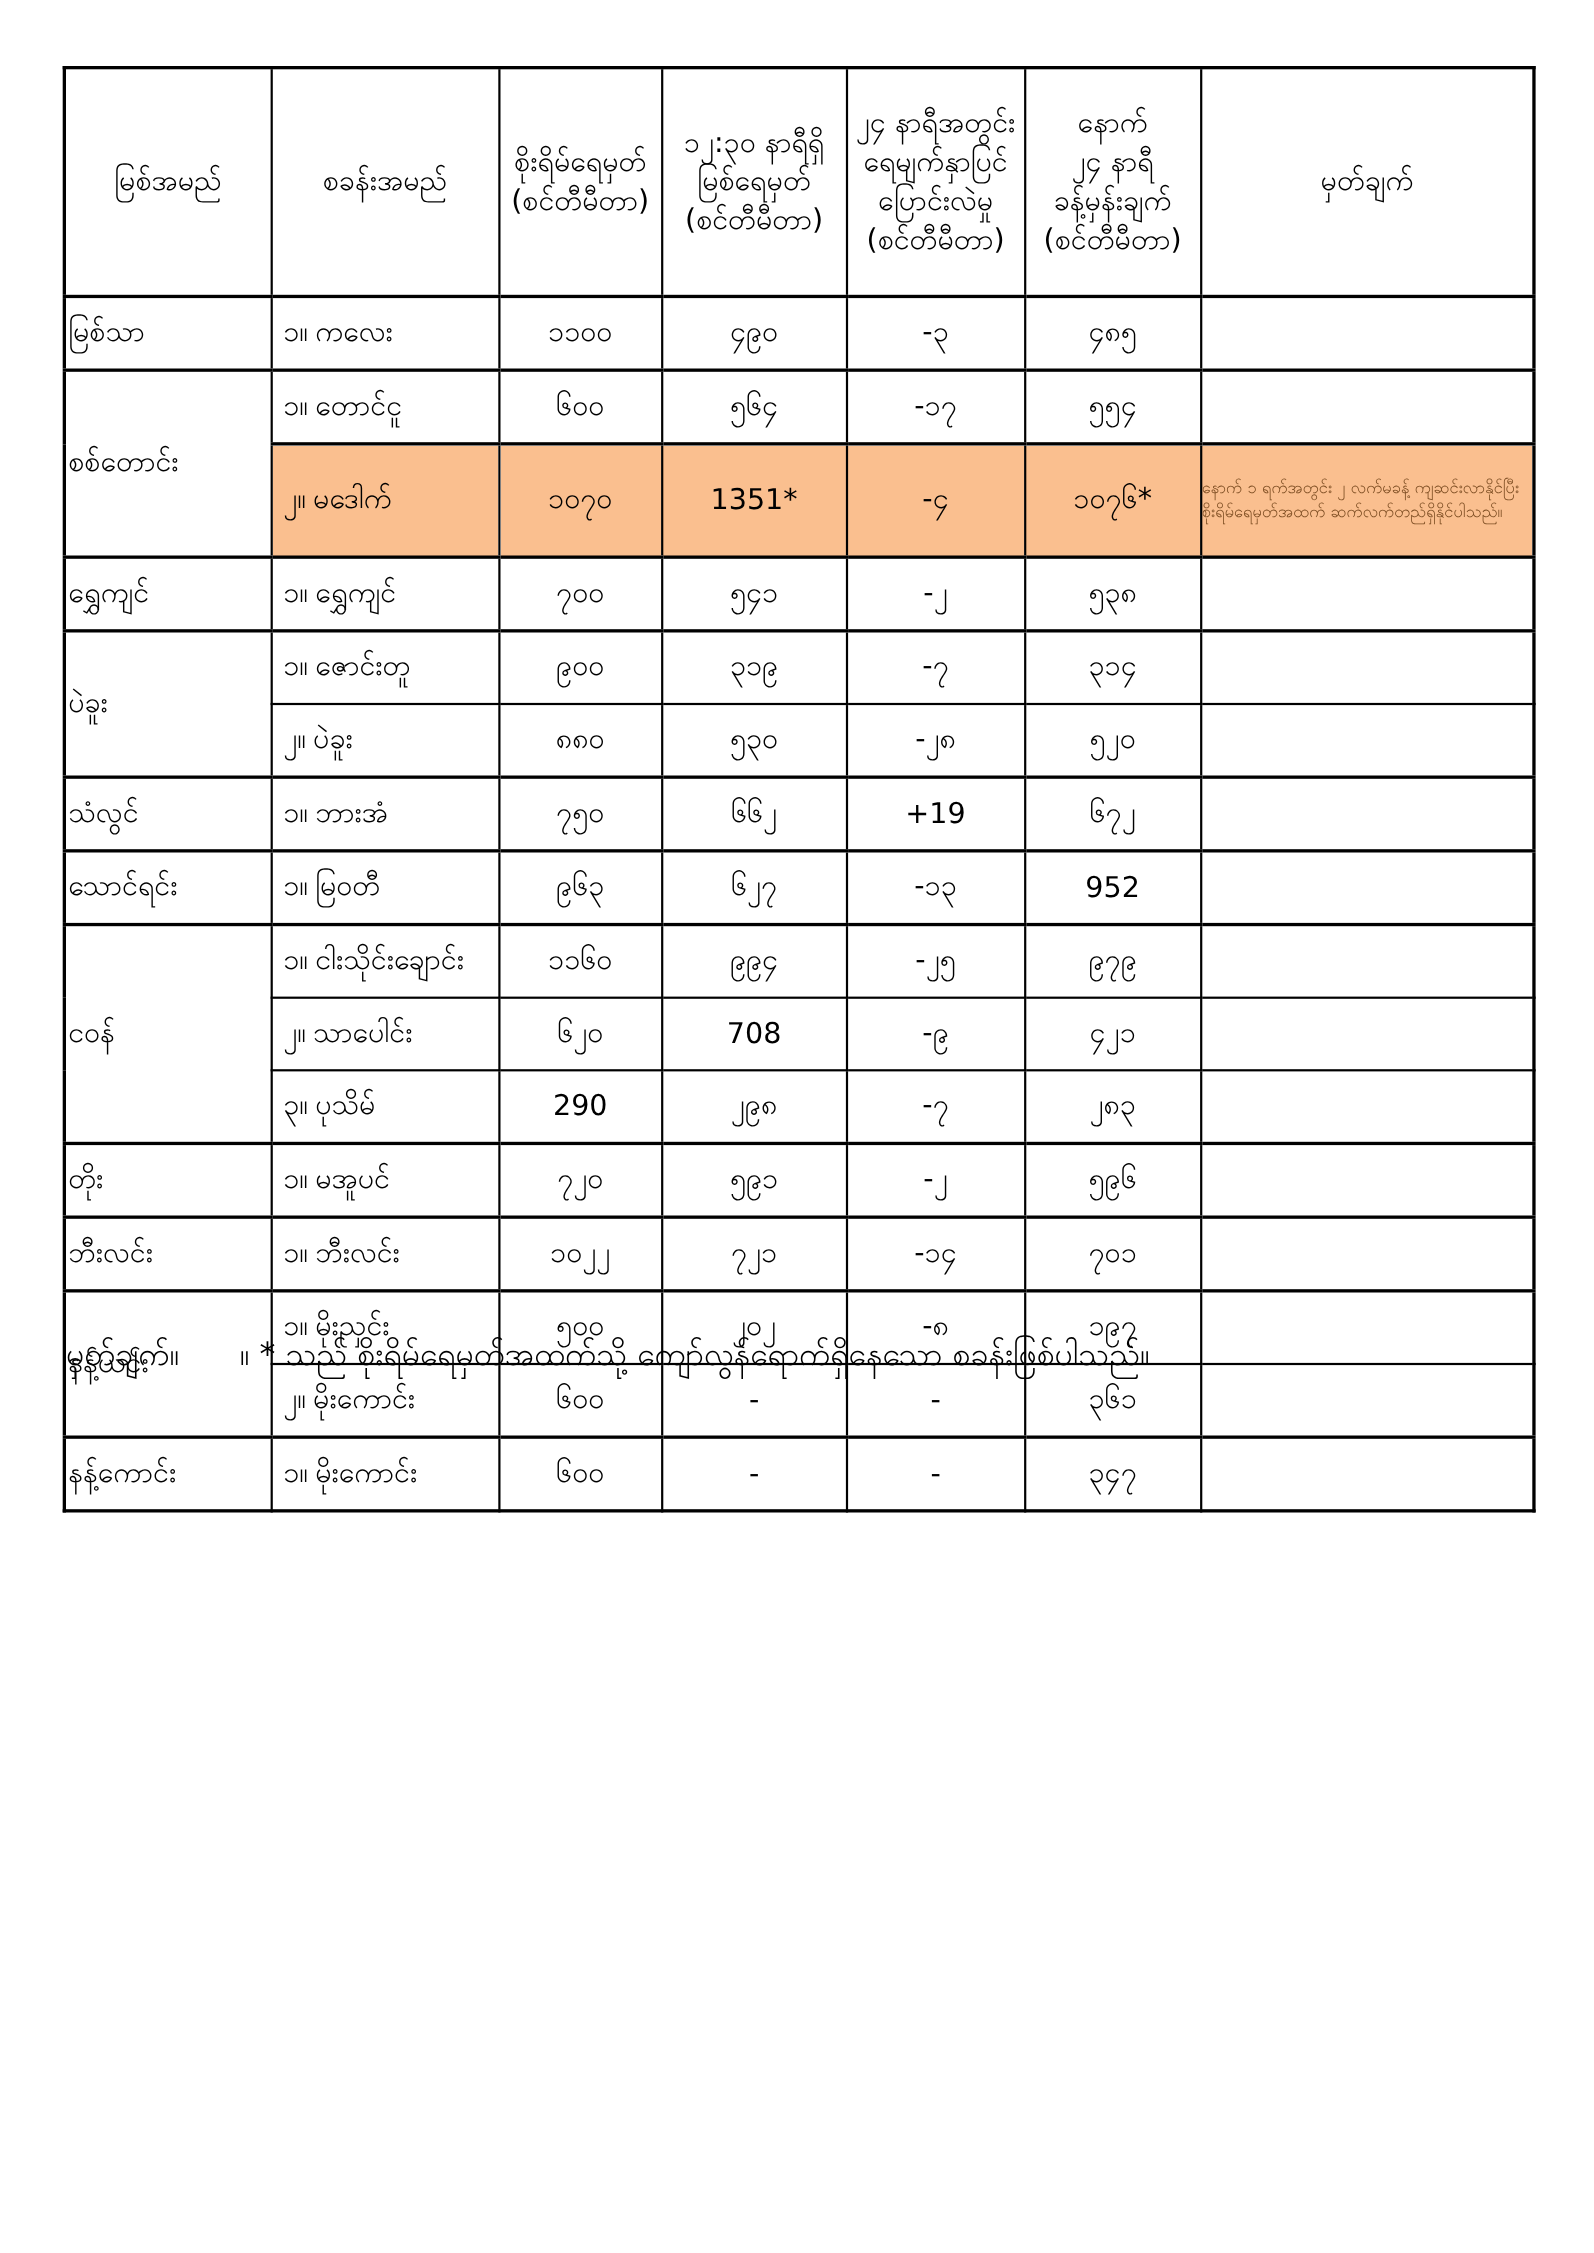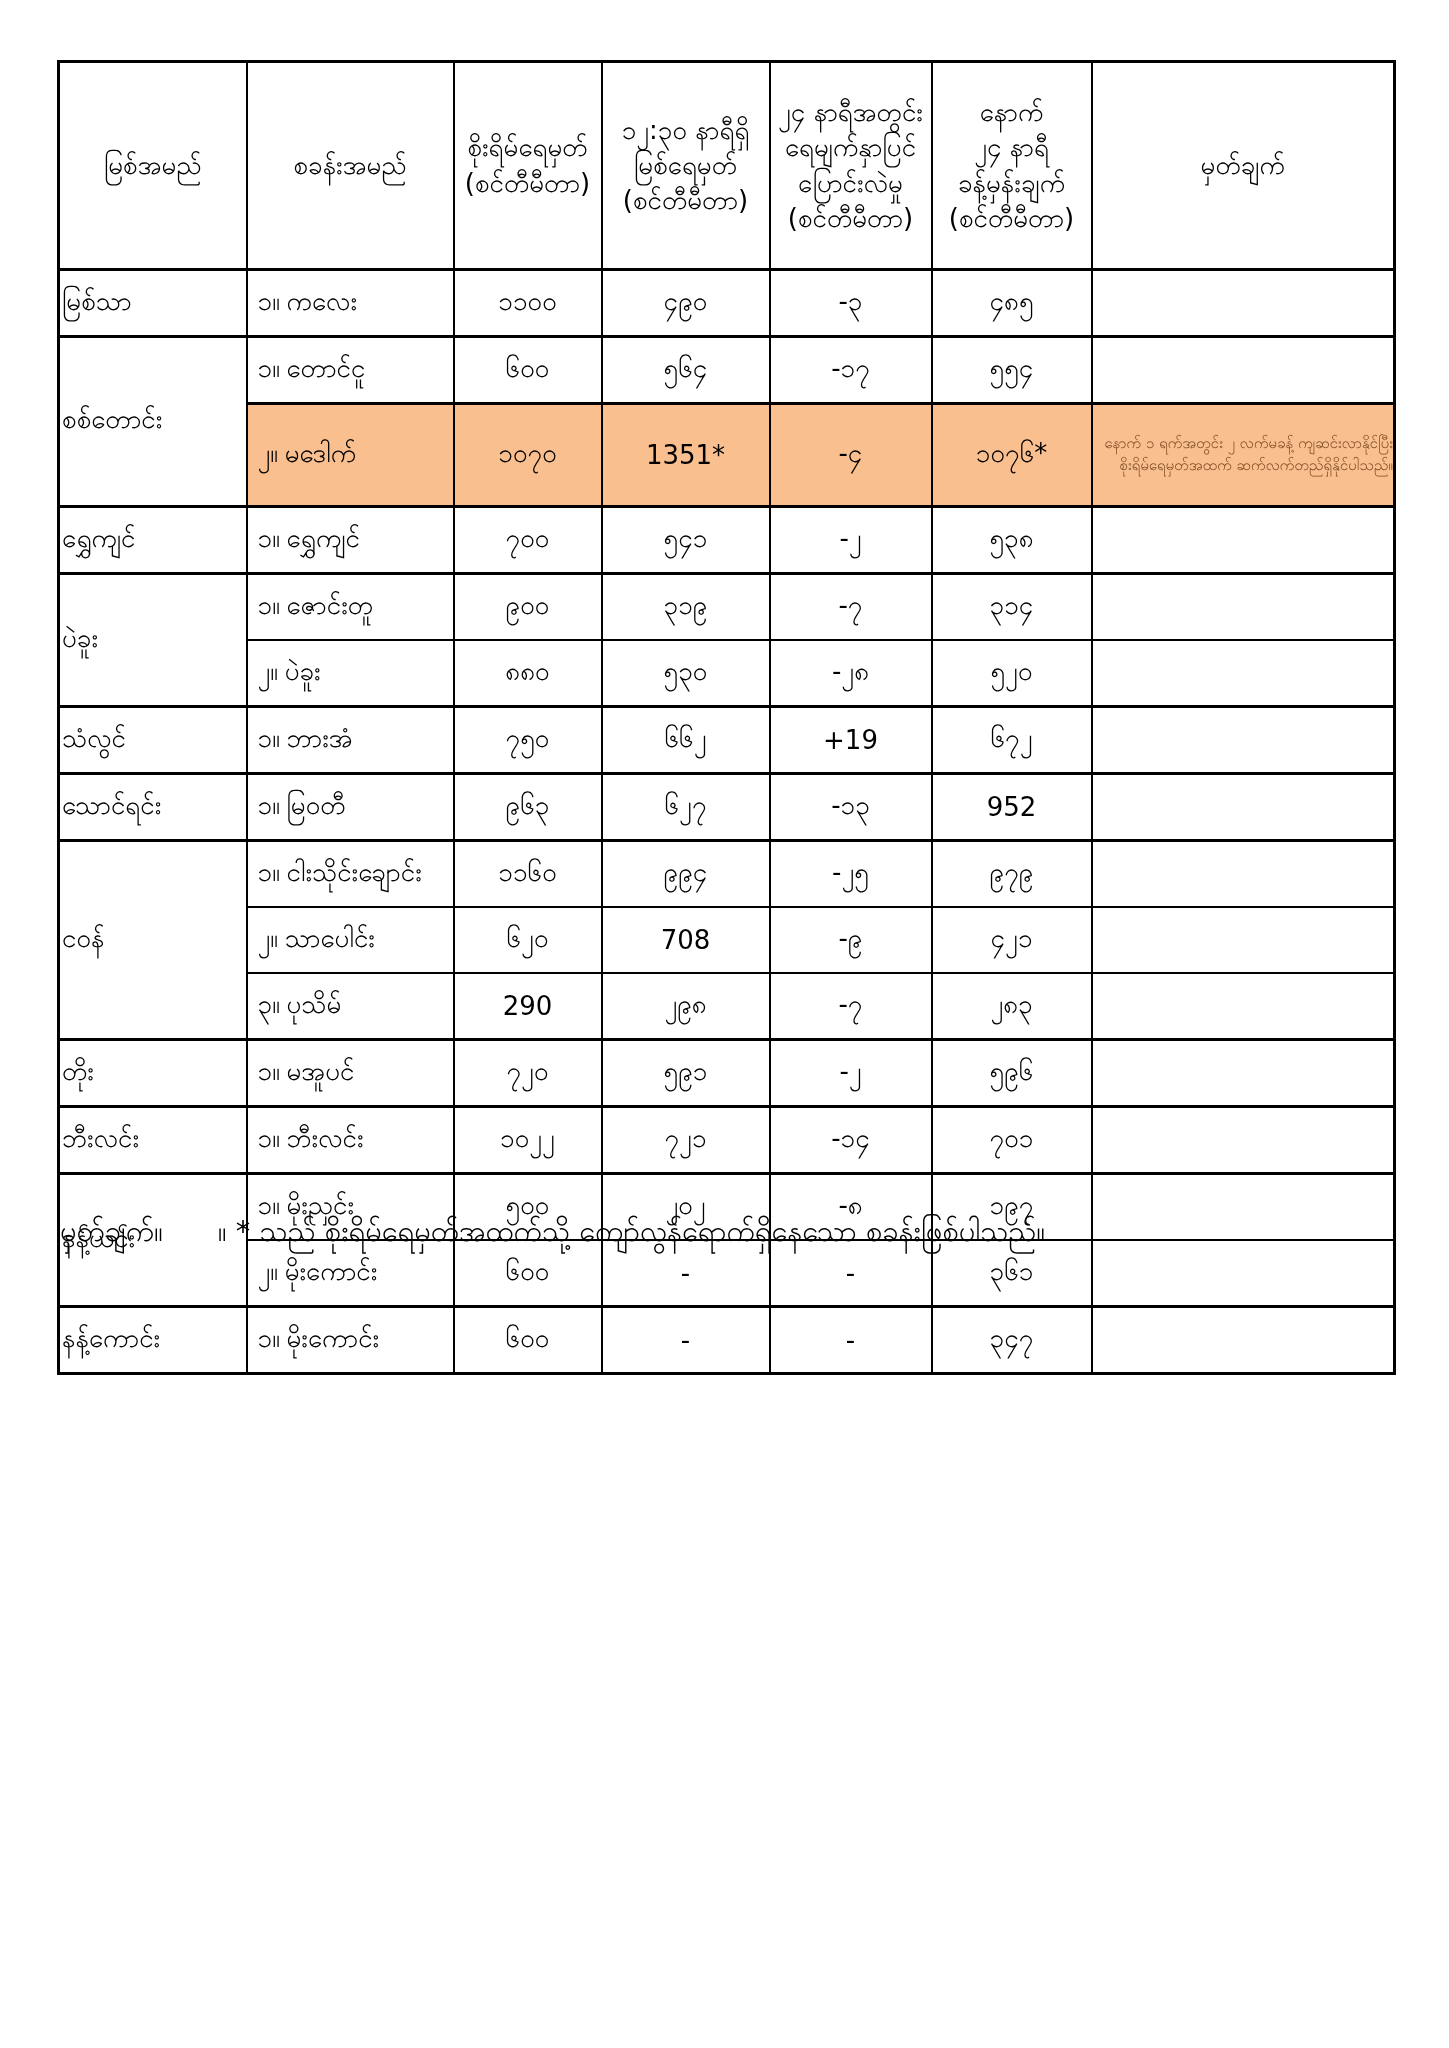--- a/index.html
+++ b/index.html
@@ -44,21 +44,21 @@
   td {
     font-size: 26px;
     height: 56px;
     vertical-align: middle;
     padding: 0 6px;
   }
   td.river   { text-align: left; padding-left: 2px; }
   td.station { text-align: left; padding-left: 10px; font-family: Liberation Serif, serif; }
   td.num     { text-align: center; }
   td.remark  {
-    text-align: right;
+    text-align: left;
     font-size: 15px;
     line-height: 1.45;
     color: var(--remark-color, #7F4F24);
     padding: 4px 0;
   }
   tr.group-start td { border-top: 3px solid #000; }
   tr.highlight td {
     background: var(--highlight, #FABF8F);
     border-top: 3px solid #000;
     height: 92px;

